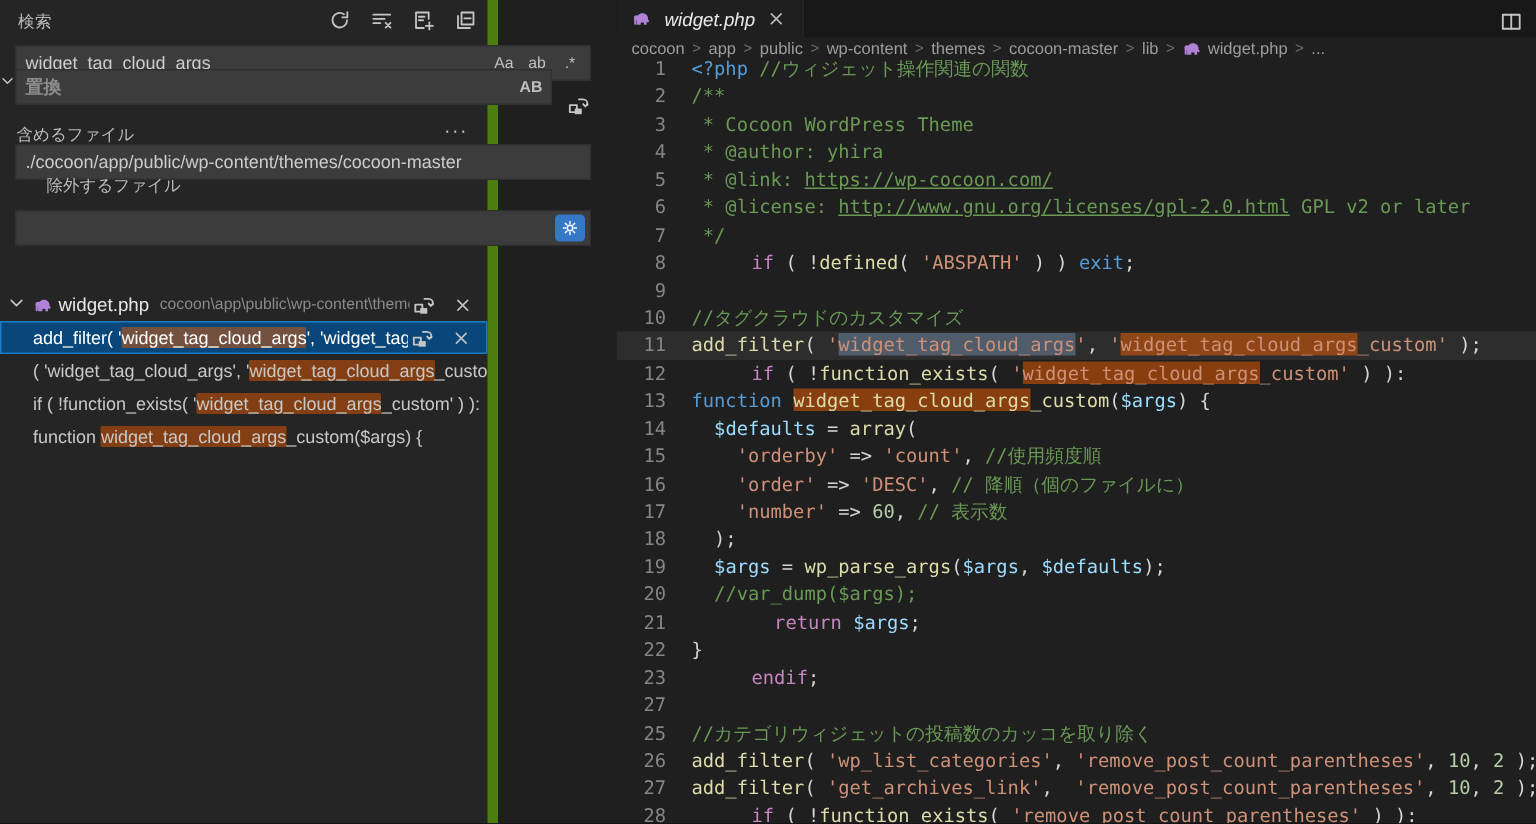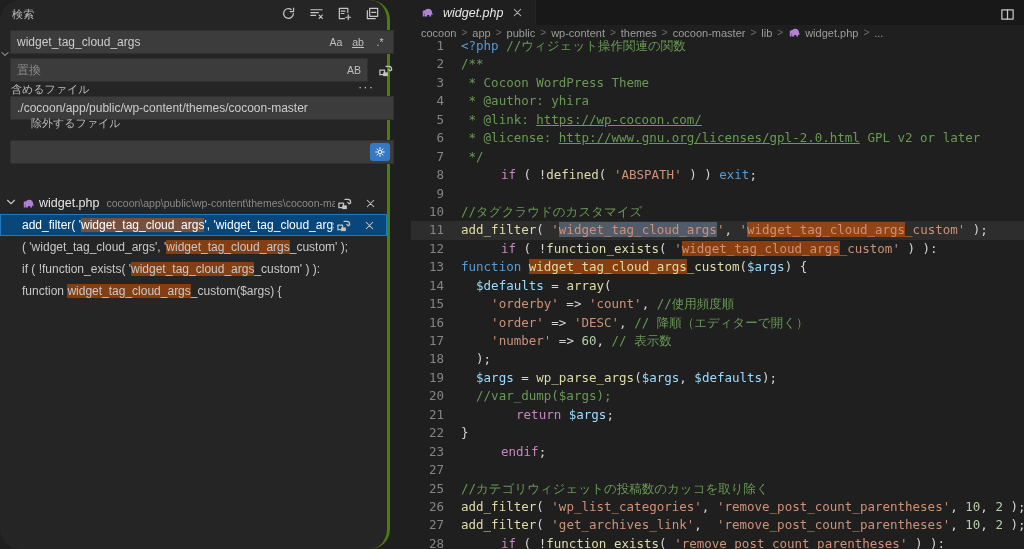--- a/index.html
+++ b/index.html
@@ -6,36 +6,36 @@
   html,body { background:#111; }
   .app {
     position:relative; width:1024px; height:549px; overflow:hidden;
     background:#1f1f1f; font-family:"Liberation Sans","DejaVu Sans",sans-serif;
     color:#cccccc; font-size:12px; -webkit-font-smoothing:antialiased;
   }
   svg { display:block; }
   .icon-stroke { stroke:currentColor; fill:none; stroke-width:1.3; stroke-linecap:round; stroke-linejoin:round; }
 
   
-  .sidebar { position:absolute; left:0; top:0; width:390px; height:549px; background:#252526; border-right:3px solid #4d7c0f;border-radius:20px; }
+  .sidebar { position:absolute; left:0; top:0; width:332px; height:549px; background:#252526; border-right:7px solid #4d7c0f; }
   .sb-header { position:absolute; left:0; top:0; width:100%; height:26px; }
   .sb-title { position:absolute; left:12px; top:7px; font-size:11px; color:#bbbbbb; letter-spacing:.3px; }
   .sb-toolbar { position:absolute; right:6px; top:4px; display:flex; gap:10px; }
   .icon-btn { width:18px; height:18px; color:#c5c5c5; display:flex; align-items:center; justify-content:center; cursor:pointer; }
 
   .toggle-replace { position:absolute; left:-1px; top:48px; width:12px; height:16px; color:#c5c5c5; }
 
   .input-box { position:absolute; left:10px; background:#3c3c3c; border:1px solid #303031; height:24px; display:flex; align-items:center; }
   .input-box .value { flex:1; padding:0 6px; font-size:12px; color:#cccccc; white-space:pre; overflow:hidden; }
   .input-box .placeholder { color:#8c8c8c; }
   .in-toggles { display:flex; align-items:center; gap:4px; padding-right:4px; }
   .tgl { min-width:18px; height:18px; display:flex; align-items:center; justify-content:center; font-size:10.5px; color:#c0c0c0; border-radius:3px; cursor:pointer; }
   .tgl.ww span { border-bottom:1px solid #c0c0c0; line-height:10px; }
   .search-box { top:30px; width:384px; }
-  .replace-box { top:58px; width:358px; }
+  .replace-box { top:46px; width:358px;font-weight:bold; }
   .replace-all-btn { position:absolute; left:376px; top:61px; }
   .more-btn { position:absolute; right:12px; top:82px; width:18px; height:14px; color:#c5c5c5; font-size:13px; letter-spacing:1px; text-align:center; line-height:10px; cursor:pointer; }
 
   .sb-label { position:absolute; left:11px; font-size:11px; color:#bbbbbb; }
   .lbl-include { top:82px; }
   .include-box { top:96px; width:384px; }
   .lbl-exclude { top:116px;padding-left:20px; }
   .exclude-box { top:140px; width:384px; }
   .gear-badge { width:20px; height:18px; margin-right:3px; border-radius:3px; background:#3478c6; color:#ffffff; display:flex; align-items:center; justify-content:center; cursor:pointer; }
 
@@ -287,21 +287,21 @@
         <div class="code-line"><span class="gutter">6</span><span class="code-text"><span class="t-c"> * @license: </span><span class="t-u">http://www.gnu.org/licenses/gpl-2.0.html</span><span class="t-c"> GPL v2 or later</span></span></div>
         <div class="code-line"><span class="gutter">7</span><span class="code-text"><span class="t-c"> */</span></span></div>
         <div class="code-line"><span class="gutter">8</span><span class="code-text"><span class="t-k">if</span><span class="t-p"> ( !</span><span class="t-f">defined</span><span class="t-p">( </span><span class="t-s">'ABSPATH'</span><span class="t-p"> ) ) </span><span class="t-b">exit</span><span class="t-p">;</span></span></div>
         <div class="code-line"><span class="gutter">9</span><span class="code-text"></span></div>
         <div class="code-line"><span class="gutter">10</span><span class="code-text"><span class="t-c">//タグクラウドのカスタマイズ</span></span></div>
         <div class="code-line current"><span class="gutter">11</span><span class="code-text"><span class="t-f">add_filter</span><span class="t-p">( </span><span class="t-s">'</span><span class="t-s m1">widget_tag_cloud_args</span><span class="t-s">'</span><span class="t-p">, </span><span class="t-s">'</span><span class="t-s m2">widget_tag_cloud_args</span><span class="t-s">_custom'</span><span class="t-p"> );</span></span></div>
         <div class="code-line"><span class="gutter">12</span><span class="code-text"><span class="t-k">if</span><span class="t-p"> ( !</span><span class="t-f">function_exists</span><span class="t-p">( </span><span class="t-s">'</span><span class="t-s m2">widget_tag_cloud_args</span><span class="t-s">_custom'</span><span class="t-p"> ) ):</span></span></div>
         <div class="code-line"><span class="gutter">13</span><span class="code-text"><span class="t-b">function</span><span class="t-p"> </span><span class="t-f m2">widget_tag_cloud_args</span><span class="t-f">_custom</span><span class="t-p">(</span><span class="t-v">$args</span><span class="t-p">) {</span></span></div>
         <div class="code-line"><span class="gutter">14</span><span class="code-text"><span class="t-p">  </span><span class="t-v">$defaults</span><span class="t-p"> = </span><span class="t-f">array</span><span class="t-p">(</span></span></div>
         <div class="code-line"><span class="gutter">15</span><span class="code-text"><span class="t-p">    </span><span class="t-s">'orderby'</span><span class="t-p"> =&gt; </span><span class="t-s">'count'</span><span class="t-p">, </span><span class="t-c">//使用頻度順</span></span></div>
-        <div class="code-line"><span class="gutter">16</span><span class="code-text"><span class="t-p">    </span><span class="t-s">'order'</span><span class="t-p"> =&gt; </span><span class="t-s">'DESC'</span><span class="t-p">, </span><span class="t-c">// 降順（エディターで開く）</span></span></div>
+        <div class="code-line"><span class="gutter">16</span><span class="code-text"><span class="t-p">    </span><span class="t-s">'order'</span><span class="t-p"> =&gt; </span><span class="t-s">'DESC'</span><span class="t-p">, </span><span class="t-c">// 降順（個のファイルに）</span></span></div>
         <div class="code-line"><span class="gutter">17</span><span class="code-text"><span class="t-p">    </span><span class="t-s">'number'</span><span class="t-p"> =&gt; </span><span class="t-n">60</span><span class="t-p">, </span><span class="t-c">// 表示数</span></span></div>
         <div class="code-line"><span class="gutter">18</span><span class="code-text"><span class="t-p">  );</span></span></div>
         <div class="code-line"><span class="gutter">19</span><span class="code-text"><span class="t-p">  </span><span class="t-v">$args</span><span class="t-p"> = </span><span class="t-f">wp_parse_args</span><span class="t-p">(</span><span class="t-v">$args</span><span class="t-p">, </span><span class="t-v">$defaults</span><span class="t-p">);</span></span></div>
         <div class="code-line"><span class="gutter">20</span><span class="code-text"><span class="t-p">  </span><span class="t-c">//var_dump($args);</span></span></div>
         <div class="code-line"><span class="gutter">21</span><span class="code-text"><span class="t-p">  </span><span class="t-k">return</span><span class="t-p"> </span><span class="t-v">$args</span><span class="t-p">;</span></span></div>
         <div class="code-line"><span class="gutter">22</span><span class="code-text"><span class="t-p">}</span></span></div>
         <div class="code-line"><span class="gutter">23</span><span class="code-text"><span class="t-k">endif</span><span class="t-p">;</span></span></div>
         <div class="code-line"><span class="gutter">27</span><span class="code-text"></span></div>
         <div class="code-line"><span class="gutter">25</span><span class="code-text"><span class="t-c">//カテゴリウィジェットの投稿数のカッコを取り除く</span></span></div>
         <div class="code-line"><span class="gutter">26</span><span class="code-text"><span class="t-f">add_filter</span><span class="t-p">( </span><span class="t-s">'wp_list_categories'</span><span class="t-p">, </span><span class="t-s">'remove_post_count_parentheses'</span><span class="t-p">, </span><span class="t-n">10</span><span class="t-p">, </span><span class="t-n">2</span><span class="t-p"> );</span></span></div>

